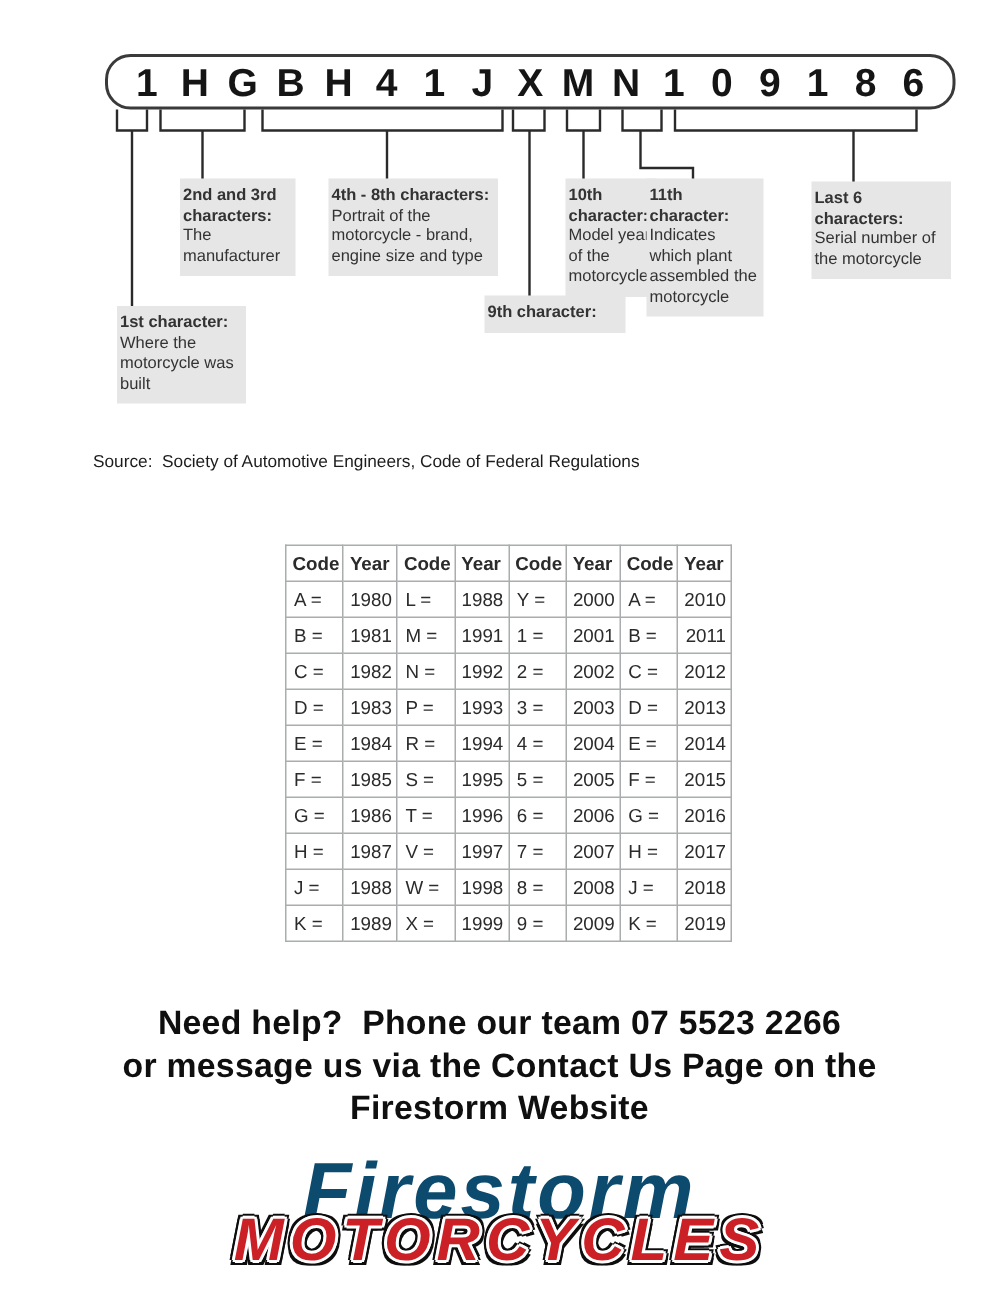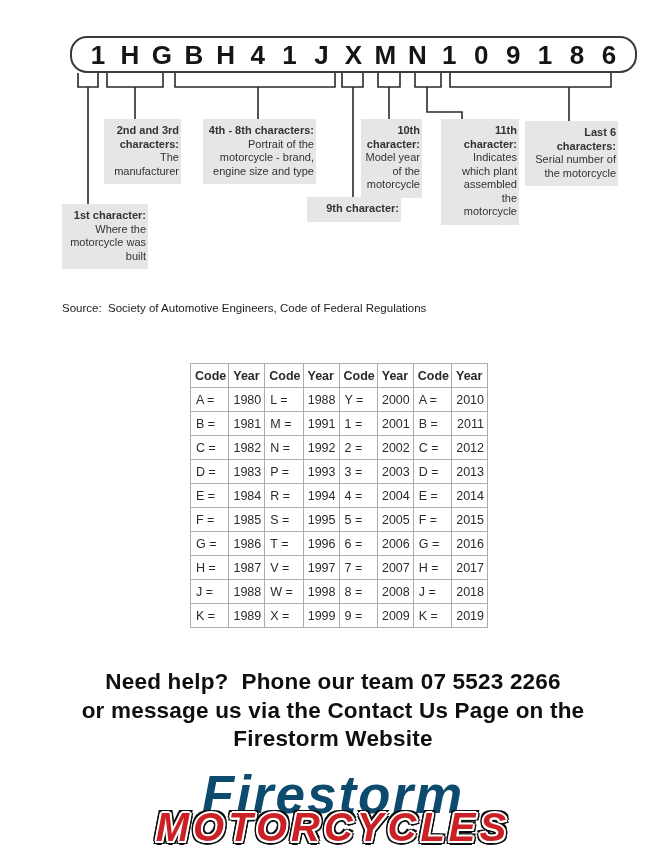--- a/index.html
+++ b/index.html
@@ -18,31 +18,32 @@
   .vin-char {
     flex:1 1 0; text-align:center; font-size:26px; font-weight:bold;
     color:#151515; line-height:1;
   }
   
   .lines { position:absolute; left:0; top:0; width:666px; height:300px; }
   .lines path { fill:none; stroke:#2a2a2a; stroke-width:1.6px; }
   
   .ann {
     position:absolute; background:#e6e6e6; color:#333;
-    font-size:11px; line-height:13.5px; text-align:right;
+    font-size:11px; line-height:13.5px; text-align:left;
     padding:5px 2px 6px 2px;
+    margin-left:16px;
   }
   .ann-title { display:block; font-weight:bold; }
   .ann-body  { display:block; }
   .ann-1     { left:62px;  top:204px; width:86px;  }
   .ann-2-3   { left:104px; top:119px; width:77px;  }
   .ann-4-8   { left:203px; top:119px; width:113px; }
   .ann-9     { left:307px; top:197px; width:94px;  }
   .ann-10    { left:361px; top:119px; width:61px;  }
-  .ann-11    { left:441px; top:119px; width:78px;padding-left:13px;  }
+  .ann-11    { left:415px; top:119px; width:78px;  }
   .ann-last6 { left:525px; top:121px; width:93px;  }
   
   .source-note {
     position:absolute; left:62px; top:302px; font-size:11.5px;
     color:#1c1c1c; white-space:pre;
   }
   
   .year-table {
     position:absolute; left:190px; top:363px;
     border-collapse:collapse; font-size:12.5px; color:#2b2b2b;

